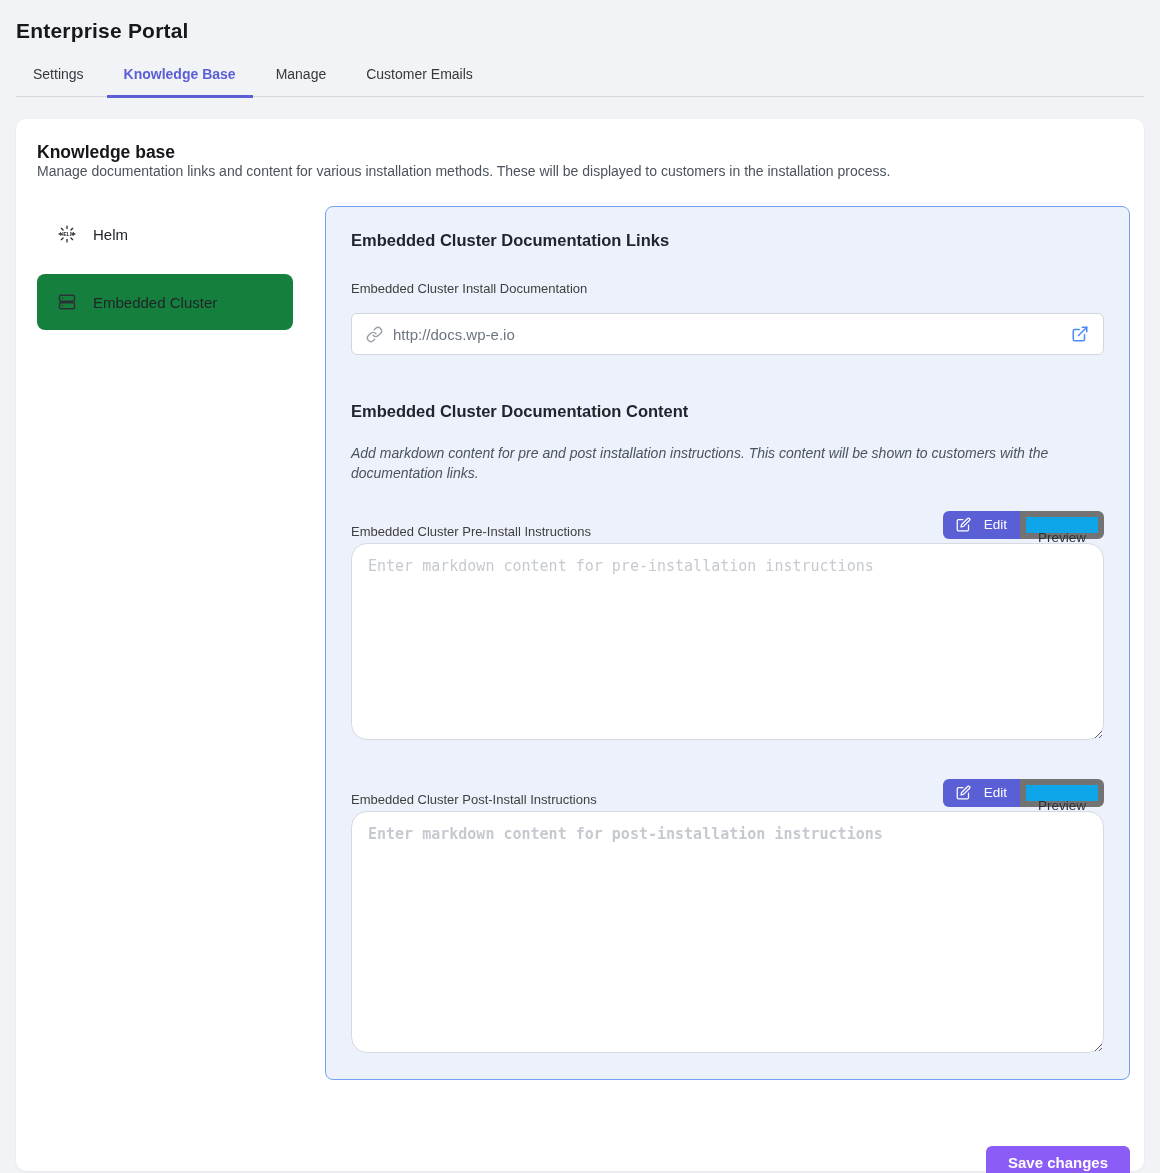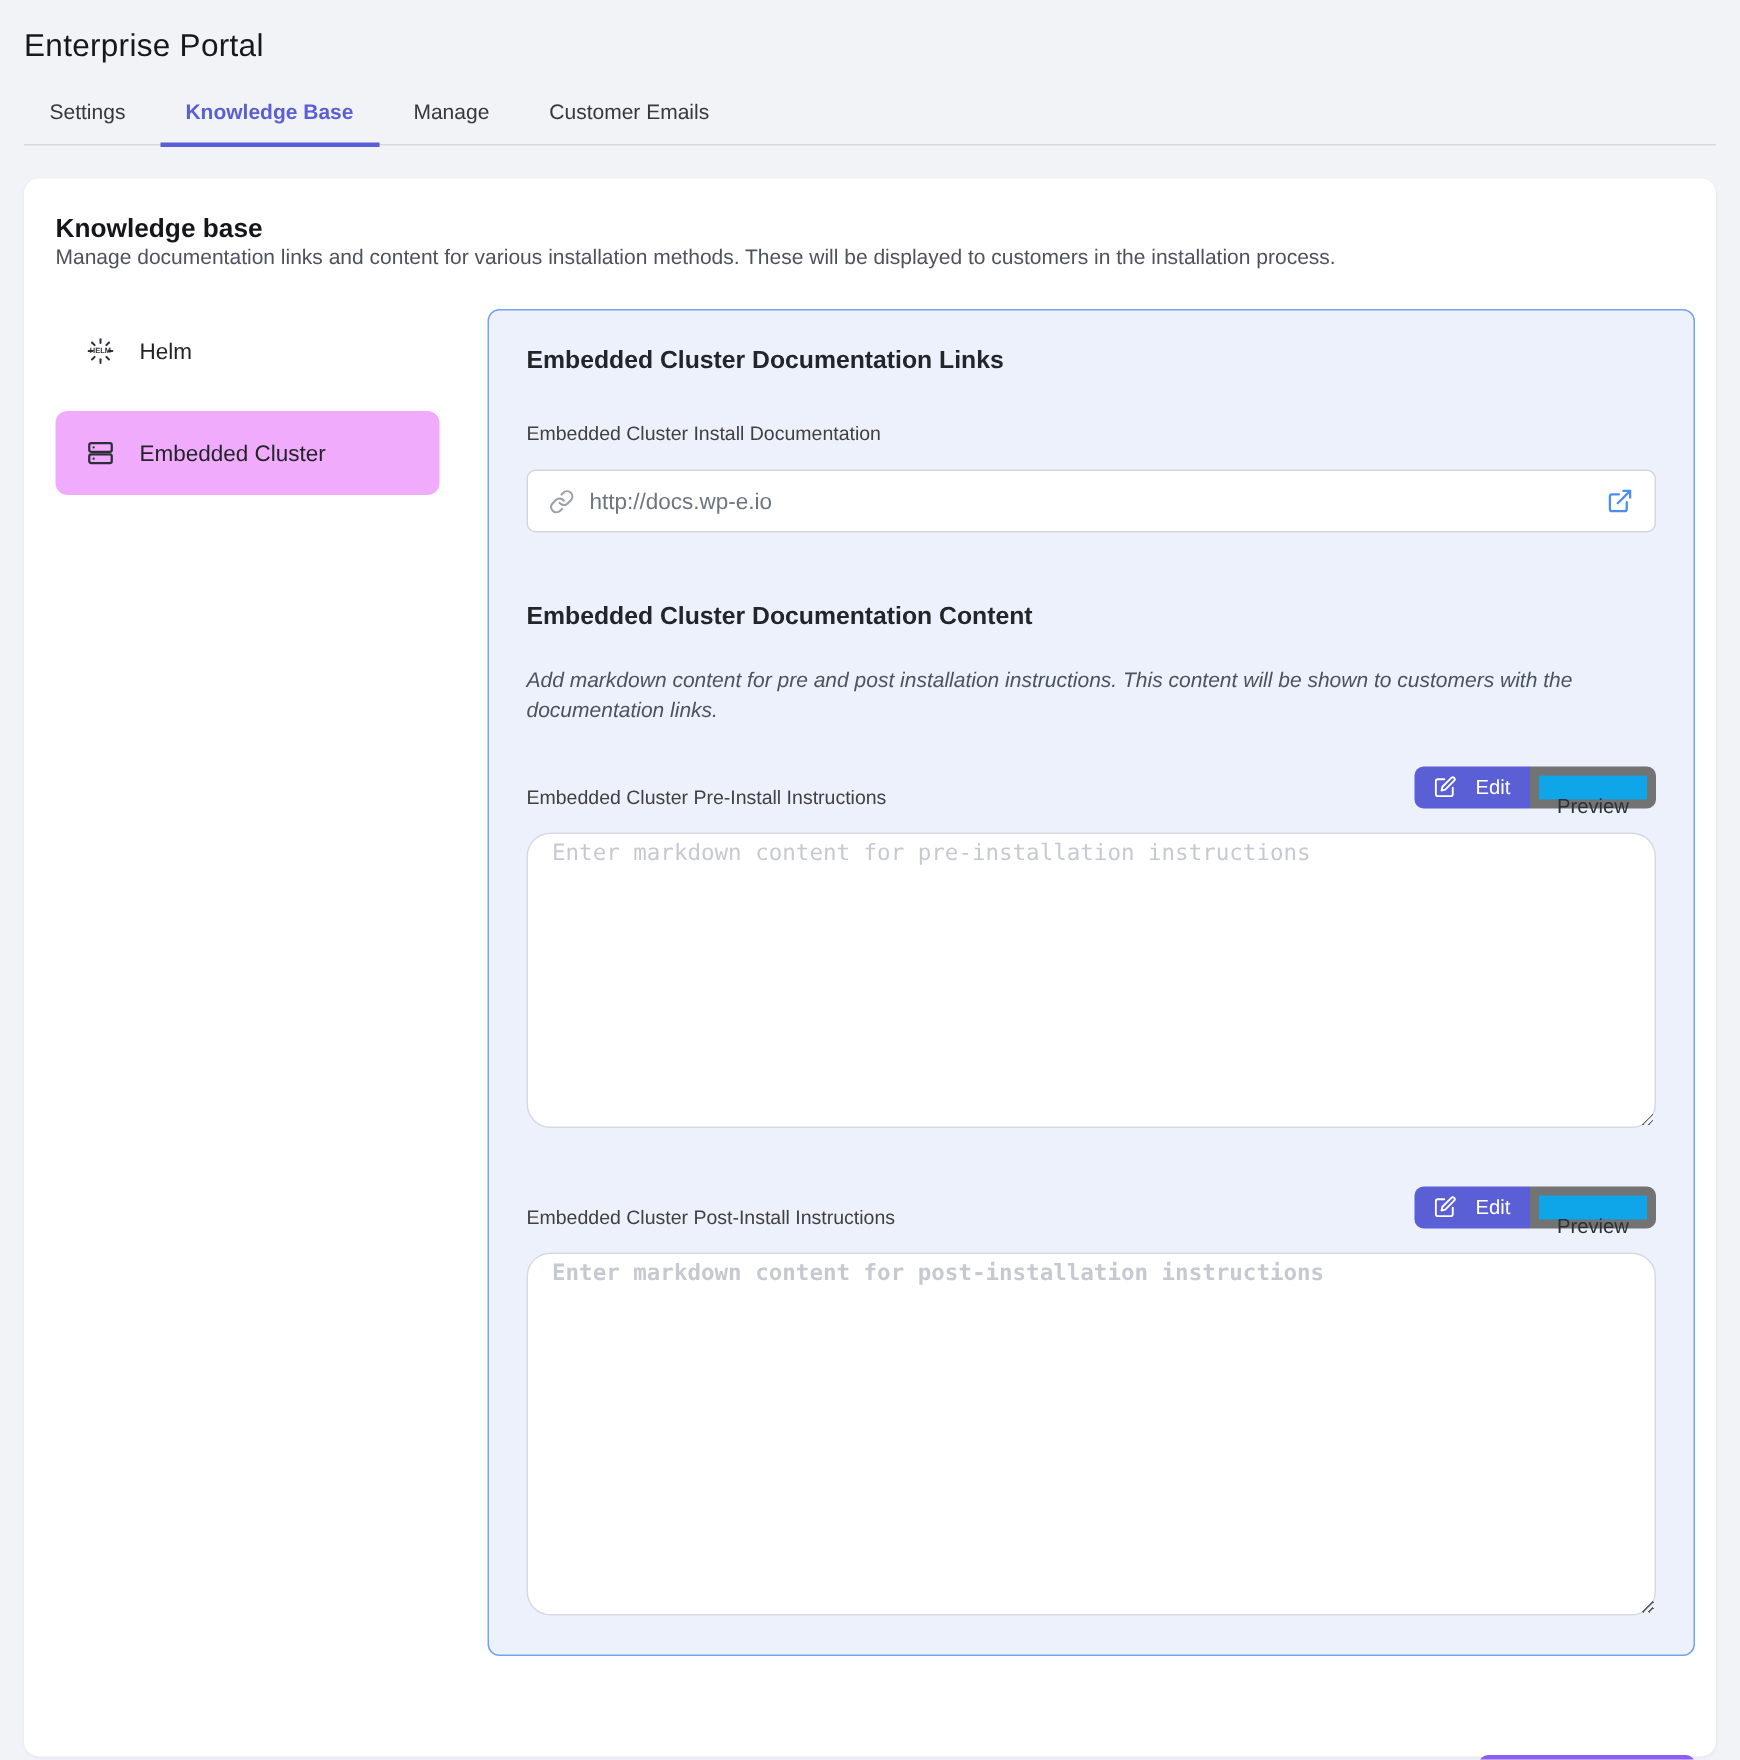--- a/index.html
+++ b/index.html
@@ -6,21 +6,21 @@
   html, body { width: 1160px; height: 1173px; overflow: hidden; }
   body {
     background: #f1f3f6;
     font-family: "Liberation Sans", sans-serif;
     color: #1b1d21;
   }
   
   .header { padding: 19px 16px 0 16px; }
   .app-title {
     font-size: 21px;
-    font-weight: 400;
+    font-weight: 700;
     letter-spacing: 0.2px;
     color: #17181b;
   }
   .tabs {
     display: flex;
     margin-top: 13px;
     border-bottom: 1px solid #d7d8dc;
   }
   .tab {
     padding: 10px 17px 13px 17px;
@@ -56,21 +56,21 @@
     display: flex;
     align-items: center;
     gap: 16px;
     padding: 0 20px;
     border-radius: 8px;
     font-size: 15px;
     color: #212429;
     cursor: pointer;
     margin-bottom: 12px;
   }
-  .side-item.selected { background: #f0abfc; }
+  .side-item.selected { background: #15803d; }
   .side-icon { width: 20px; height: 20px; display: inline-flex; color: #2c3036; }
   .side-icon svg { width: 100%; height: 100%; }
   
   .panel {
     flex: 1;
     margin-left: 32px;
     background: #ecf1fb;
     border: 1px solid #74a2f3;
     border-radius: 8px;
     padding: 24px 25px 26px 25px;
@@ -130,27 +130,27 @@
     background: #0ea5e9;
     color: #2c3138;
     border: 6px solid #737373;
     border-radius: 0 6px 6px 0;
     padding: 0 12px;
     flex-direction: column;
   }
   .seg-btn svg { width: 15px; height: 15px; }
   textarea.md-area {
     display: block;
-    margin-top: 16px;
+    margin-top: 4px;
     width: 100%;
     height: 197px;
     background: #ffffff;
     border: 1px solid #d6dae0;
     border-radius: 16px;
-    padding: 3px 16px;
+    padding: 13px 16px;
     font-family: "DejaVu Sans Mono", "Liberation Mono", monospace;
     font-size: 15px;
     color: #30343a;
     outline: none;
   }
   textarea.md-area::placeholder { color: #c6cad0; }
   
   .footer-row { display: flex; justify-content: flex-end; margin-top: 66px; }
   .save-btn {
     background: #8b5cf6;

